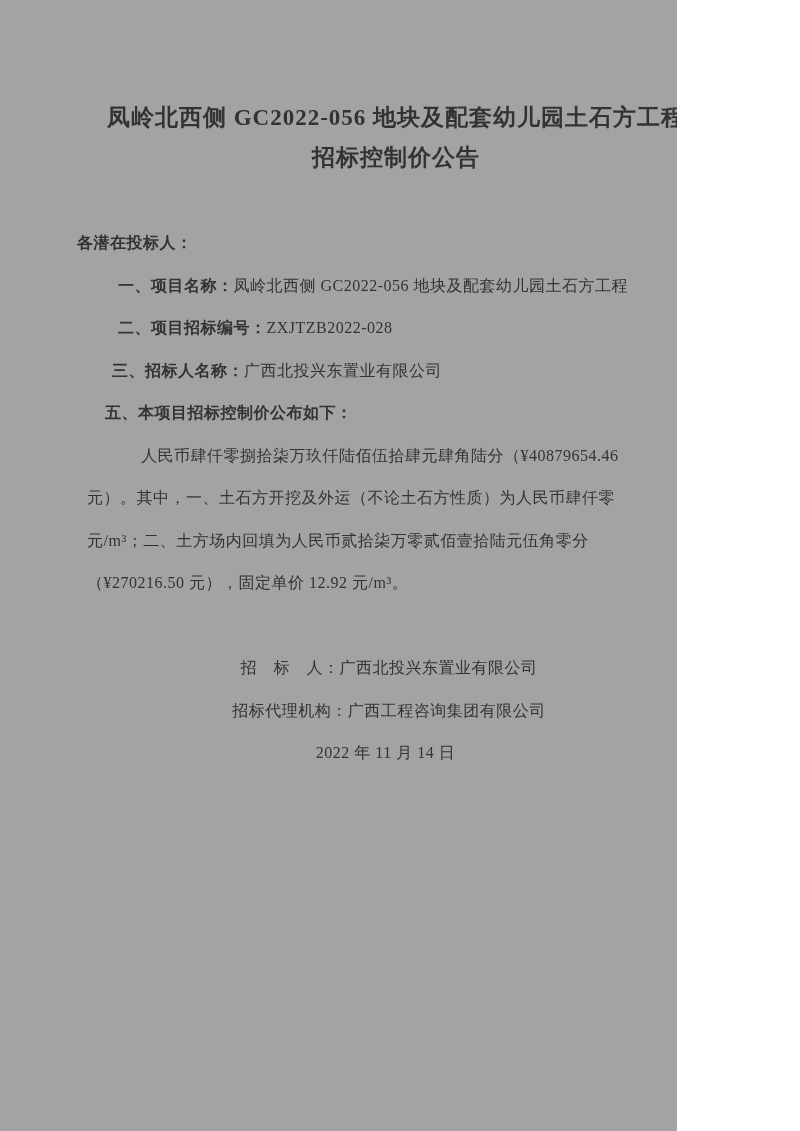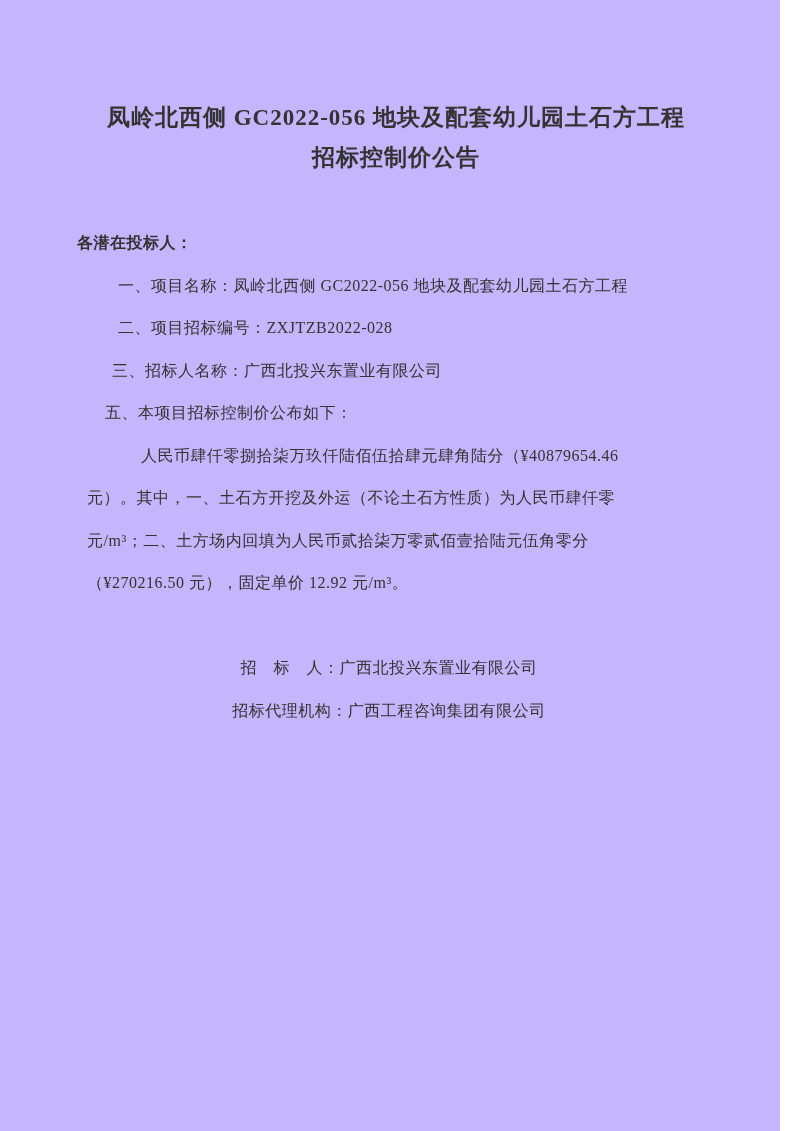--- a/index.html
+++ b/index.html
@@ -2,23 +2,23 @@
 <html><head>
 <meta charset="utf-8">
 <style>
   html, body {
     margin: 0;
     padding: 0;
     background: #ffffff;
   }
   .page {
     position: relative;
-    width: 780px;
+    width: 677px;
     height: 1131px;
-    background: #c4b5fd;
+    background: #a3a3a3;
     color: #333333;
     font-family: "Liberation Serif", "DejaVu Serif", serif;
     overflow: hidden;
   }
   .title-block {
     position: absolute;
     top: 98px;
     left: 77px;
     width: 638px;
     text-align: center;
@@ -29,21 +29,21 @@
   }
   .content {
     position: absolute;
     top: 222px;
     left: 77px;
     width: 638px;
     font-size: 16px;
     line-height: 42.5px;
     letter-spacing: 0.5px;
   }
-  .bold { font-weight: normal; }
+  .bold { font-weight: bold; }
   .salutation { font-weight: bold; }
   .item { padding-left: 41px; white-space: nowrap; }
   .item-3 { padding-left: 35px; }
   .item-4 { padding-left: 25px; }
   .item-5 { padding-left: 28px; }
   .para { margin-left: 10px; }
   .para-line { white-space: nowrap; }
   .para-line:first-child { text-indent: 54px; }
   .signature-block {
     margin-top: 42.5px;
@@ -90,17 +90,18 @@
       <div class="para-line">（¥270216.50 元），固定单价 12.92 元/m³。</div>
     </div>
 
     <div class="signature-block">
       <div class="sig-line">
         <span>招　标　人：</span><span>广西北投兴东置业有限公司</span>
       </div>
       <div class="sig-line">
         <span>招标代理机构：</span><span>广西工程咨询集团有限公司</span>
       </div>
+      <div class="sig-line sig-date">2022 年 11 月 14 日</div>
     </div>
 
   </div>
 
 </div>
 
 </body></html>

